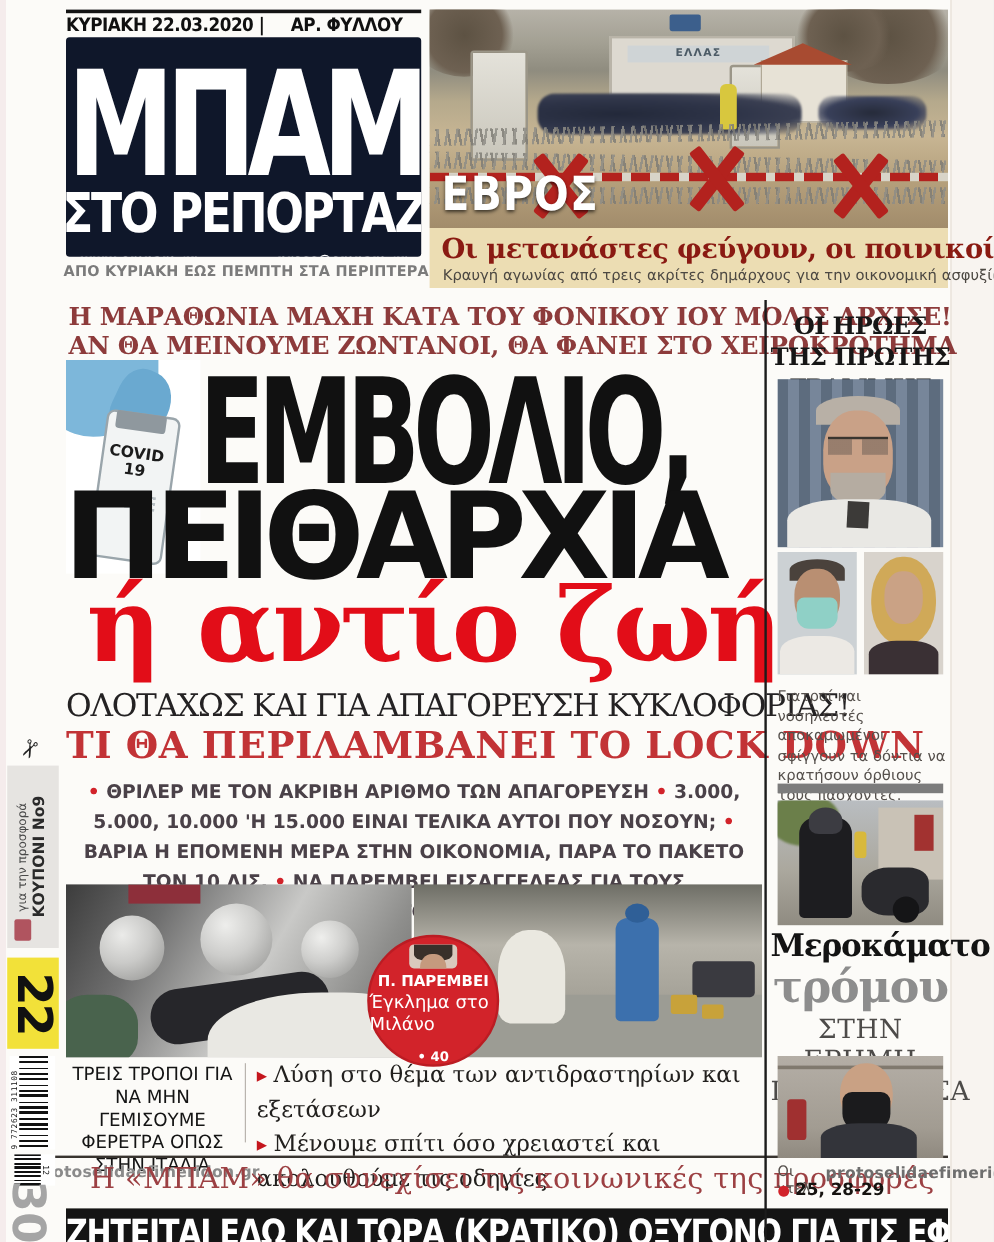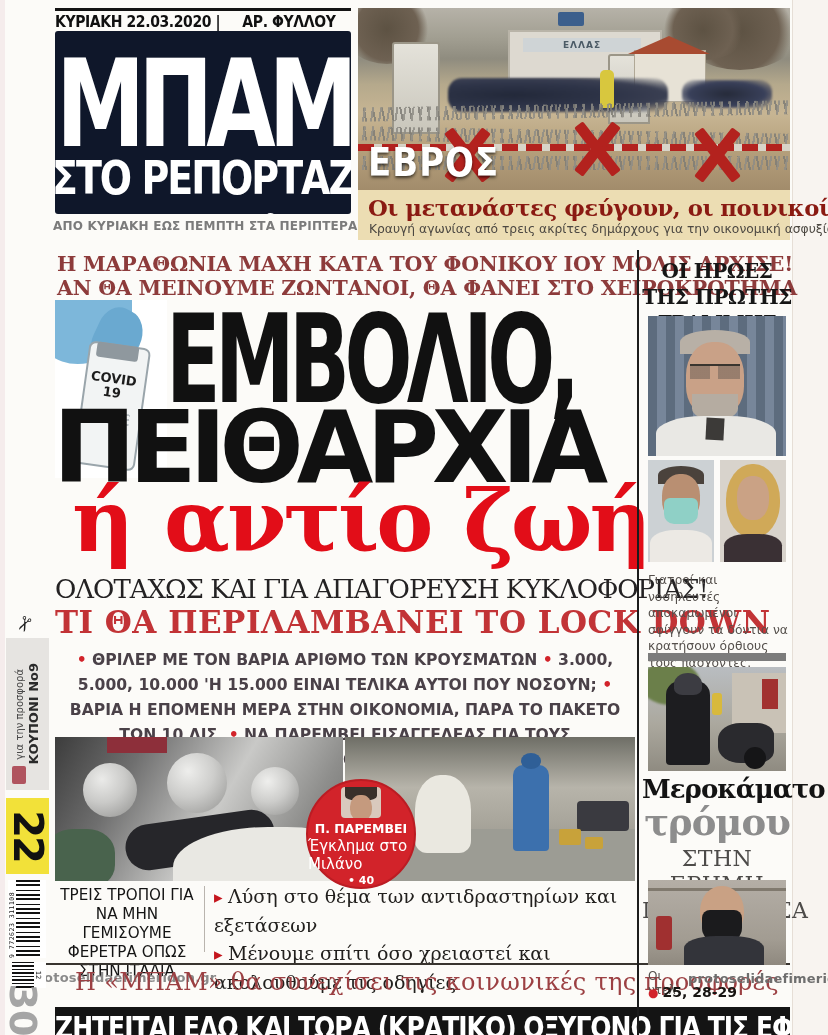--- a/index.html
+++ b/index.html
@@ -97,21 +97,21 @@
   .icur-white{position:absolute;left:70px;top:38px;width:56px;height:78px;background:#eae8e0;border-radius:45% 45% 12px 12px;}
   .icur-bed{position:absolute;background:#3a3a40;border-radius:4px;}
   .icur-box{position:absolute;background:#c8a23a;border-radius:2px;}
   .badge{left:306px;top:779px;width:106px;height:106px;border-radius:50%;background:#d2232a;
          border:2px solid #bb1c23;display:flex;flex-direction:column;align-items:center;z-index:5;}
   .badge-photo{width:40px;height:44px;margin-top:6px;border-radius:4px;background:#d9c9bd;position:relative;overflow:hidden;}
   .badge-hair{position:absolute;left:4px;top:0;width:32px;height:14px;background:#39302a;border-radius:0 0 40% 40%;}
   .badge-face{position:absolute;left:9px;top:8px;width:22px;height:26px;background:#c59a7e;border-radius:45%;}
   .badge-name{color:#fff;font-weight:bold;font-size:12.5px;margin-top:3px;}
   .badge-story{color:#fff;font-size:15px;margin-top:1px;}
-  .badge-page{color:#fff;font-weight:bold;font-size:11px;margin-top:1px;}
+  .badge-page{color:#fff;font-weight:bold;font-size:11px;margin-top:12px;}
   
   .tw-title{left:55px;top:886px;width:144px;text-align:center;font-weight:normal;font-size:15.2px;
             line-height:19px;color:#141414;}
   .tw-vline{left:204px;top:886px;width:1px;height:66px;background:#b9b4ae;}
   .tw-list{left:214px;top:882px;width:424px;font-family:"DejaVu Serif",serif;font-size:19px;
            line-height:28px;color:#22201e;}
   .tw-item:before{content:"▸ ";color:#c5161d;font-size:0.9em;}
   .bot-rule{left:38px;top:963px;width:752px;height:2px;background:#38342f;}
   .promo{left:75px;top:968px;width:562px;text-align:center;font-family:"DejaVu Serif",serif;
          font-size:24px;color:#9c4043;letter-spacing:0.3px;white-space:nowrap;}
@@ -264,21 +264,21 @@
     </div>
   </div>
 
   <div class="hl-black hl1">ΕΜΒΟΛΙΟ,</div>
   <div class="hl-black hl2">ΠΕΙΘΑΡΧΙΑ</div>
   <div class="abs hl3">ή αντίο ζωή</div>
   <div class="abs deck1">ΟΛΟΤΑΧΩΣ ΚΑΙ ΓΙΑ ΑΠΑΓΟΡΕΥΣΗ ΚΥΚΛΟΦΟΡΙΑΣ!</div>
   <div class="abs deck2">ΤΙ ΘΑ ΠΕΡΙΛΑΜΒΑΝΕΙ ΤΟ LOCK DOWN</div>
 
   <div class="abs points">
-    <span class="pt">ΘΡΙΛΕΡ ΜΕ ΤΟΝ ΒΑΡΙΑ ΑΡΙΘΜΟ ΤΩΝ ΚΡΟΥΣΜΑΤΩΝ</span>
+    <span class="pt">ΘΡΙΛΕΡ ΜΕ ΤΟΝ ΑΚΡΙΒΗ ΑΡΙΘΜΟ ΤΩΝ ΑΠΑΓΟΡΕΥΣΗ</span>
     <span class="pt">3.000, 5.000, 10.000 'Η 15.000 ΕΙΝΑΙ ΤΕΛΙΚΑ ΑΥΤΟΙ ΠΟΥ ΝΟΣΟΥΝ;</span>
     <span class="pt">ΒΑΡΙΑ Η ΕΠΟΜΕΝΗ ΜΕΡΑ ΣΤΗΝ ΟΙΚΟΝΟΜΙΑ, ΠΑΡΑ ΤΟ ΠΑΚΕΤΟ ΤΩΝ 10 ΔΙΣ.</span>
     <span class="pt">ΝΑ ΠΑΡΕΜΒΕΙ ΕΙΣΑΓΓΕΛΕΑΣ ΓΙΑ ΤΟΥΣ ΑΝΕΥΘΥΝΟΥΣ ΚΑΙ ΤΟΥΣ ΜΑΥΡΑΓΟΡΙΤΕΣ</span>
   </div>
 
   <div class="abs icu-left">
     <div class="icu-redflag"></div>
     <div class="helm" style="left:28px;top:26px;width:54px;height:54px;"></div>
     <div class="helm" style="left:112px;top:16px;width:60px;height:60px;"></div>
     <div class="helm" style="left:196px;top:30px;width:48px;height:48px;"></div>

